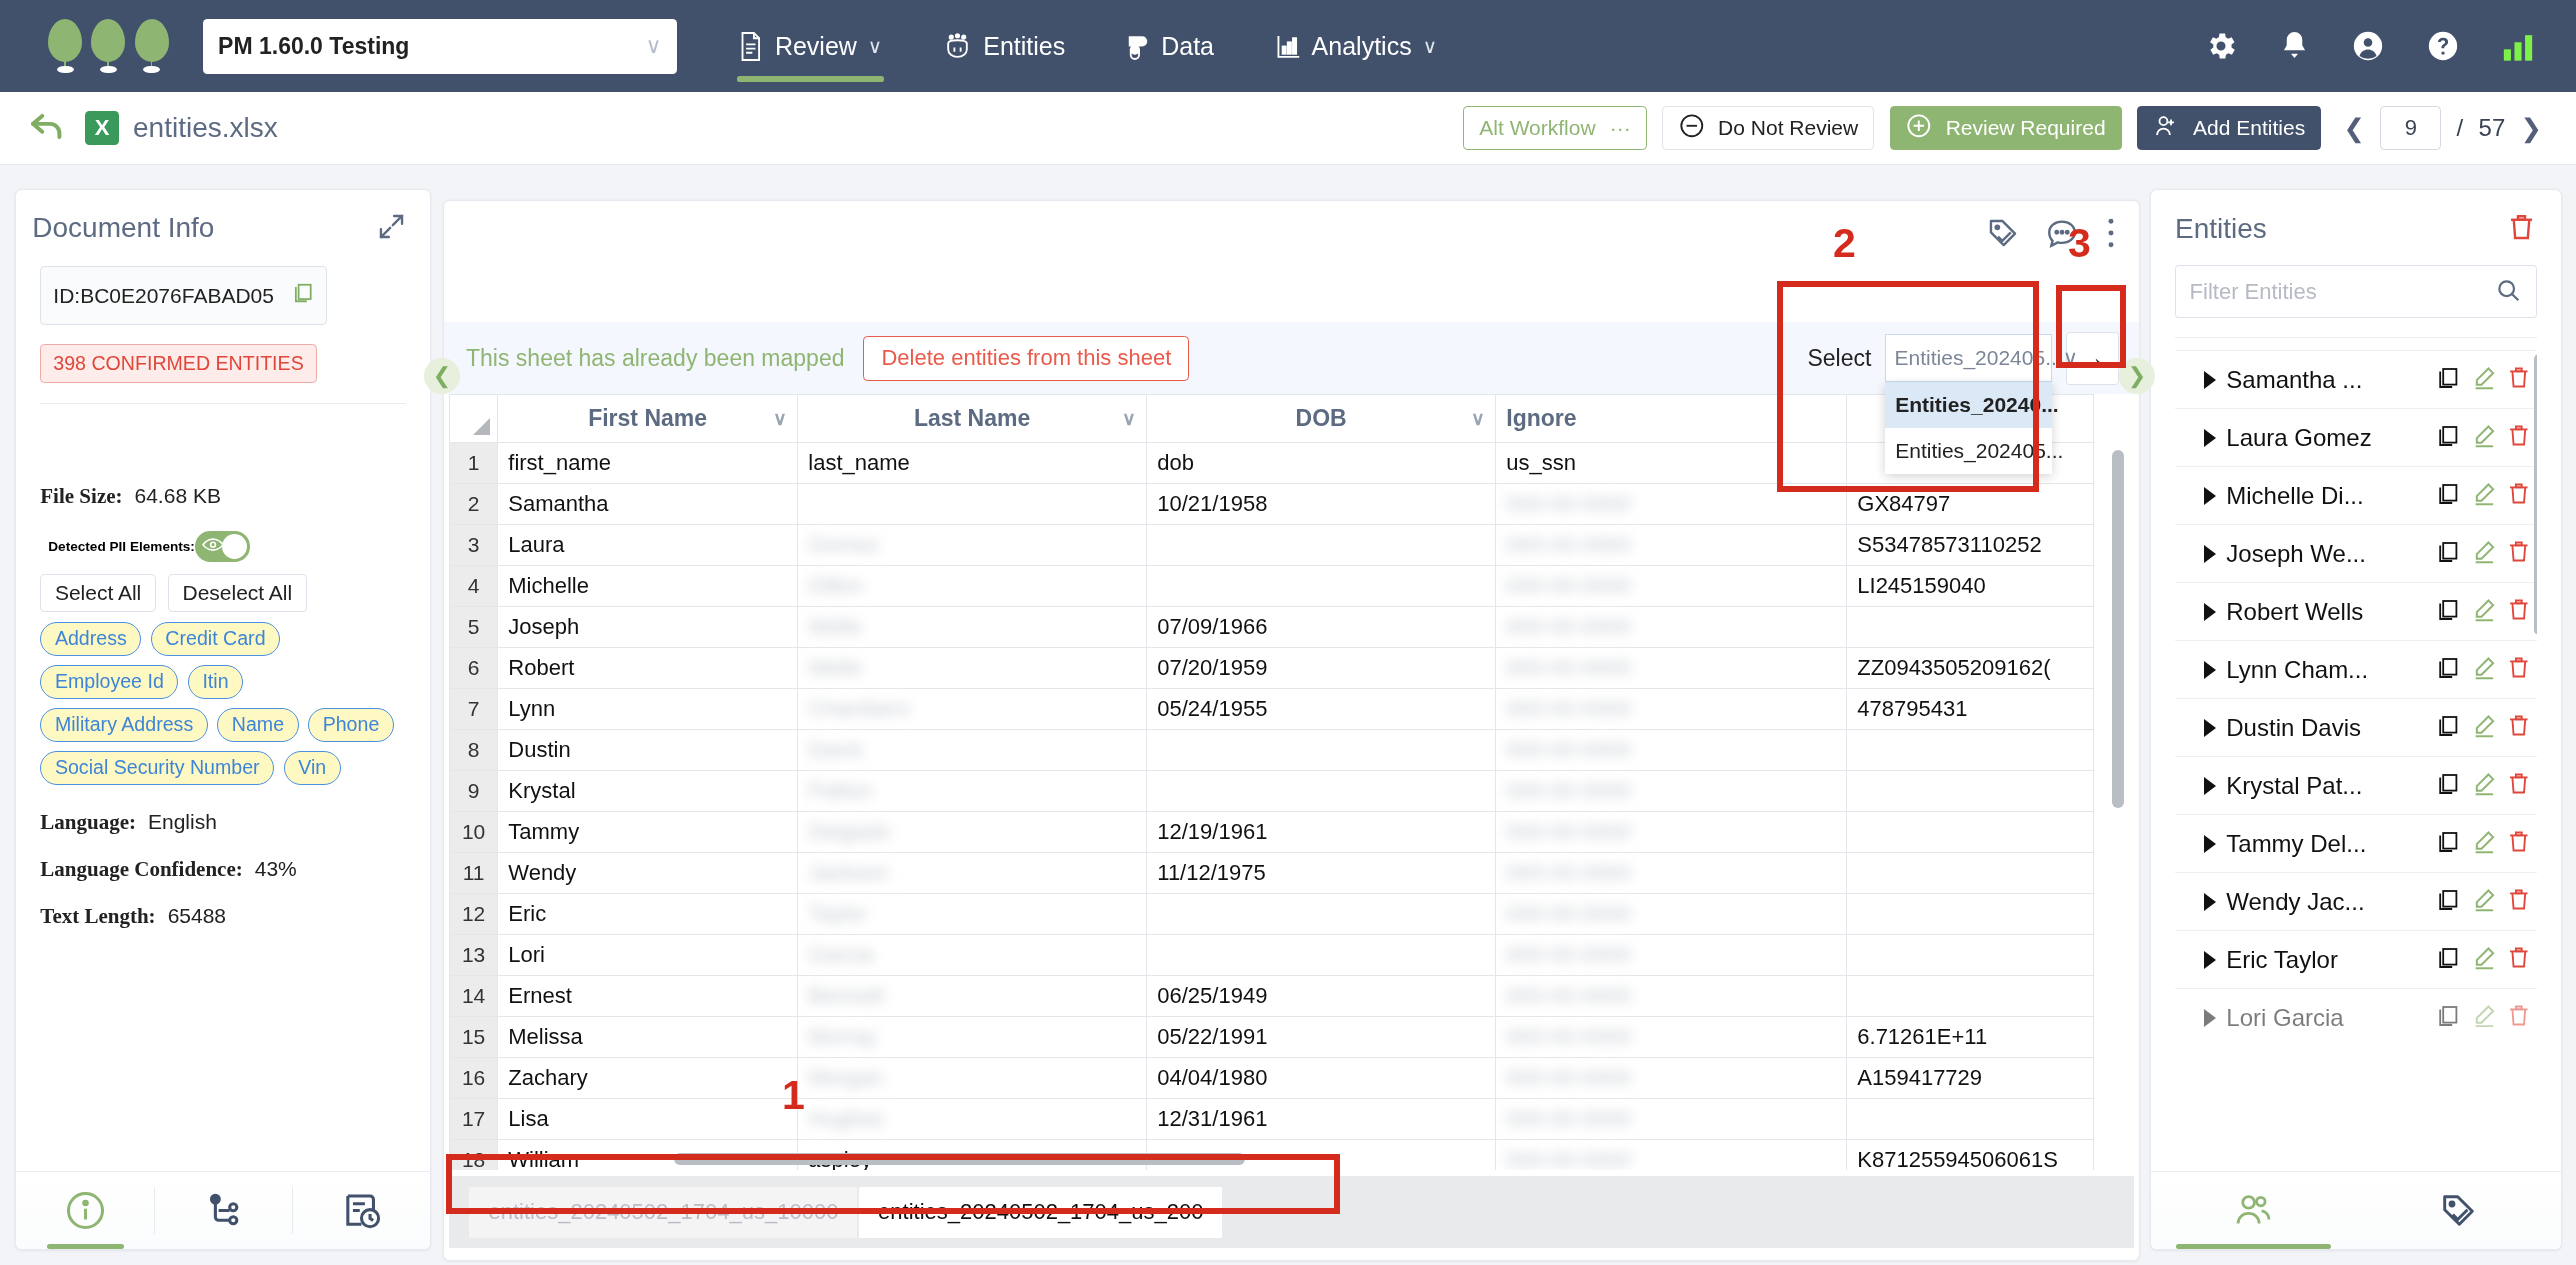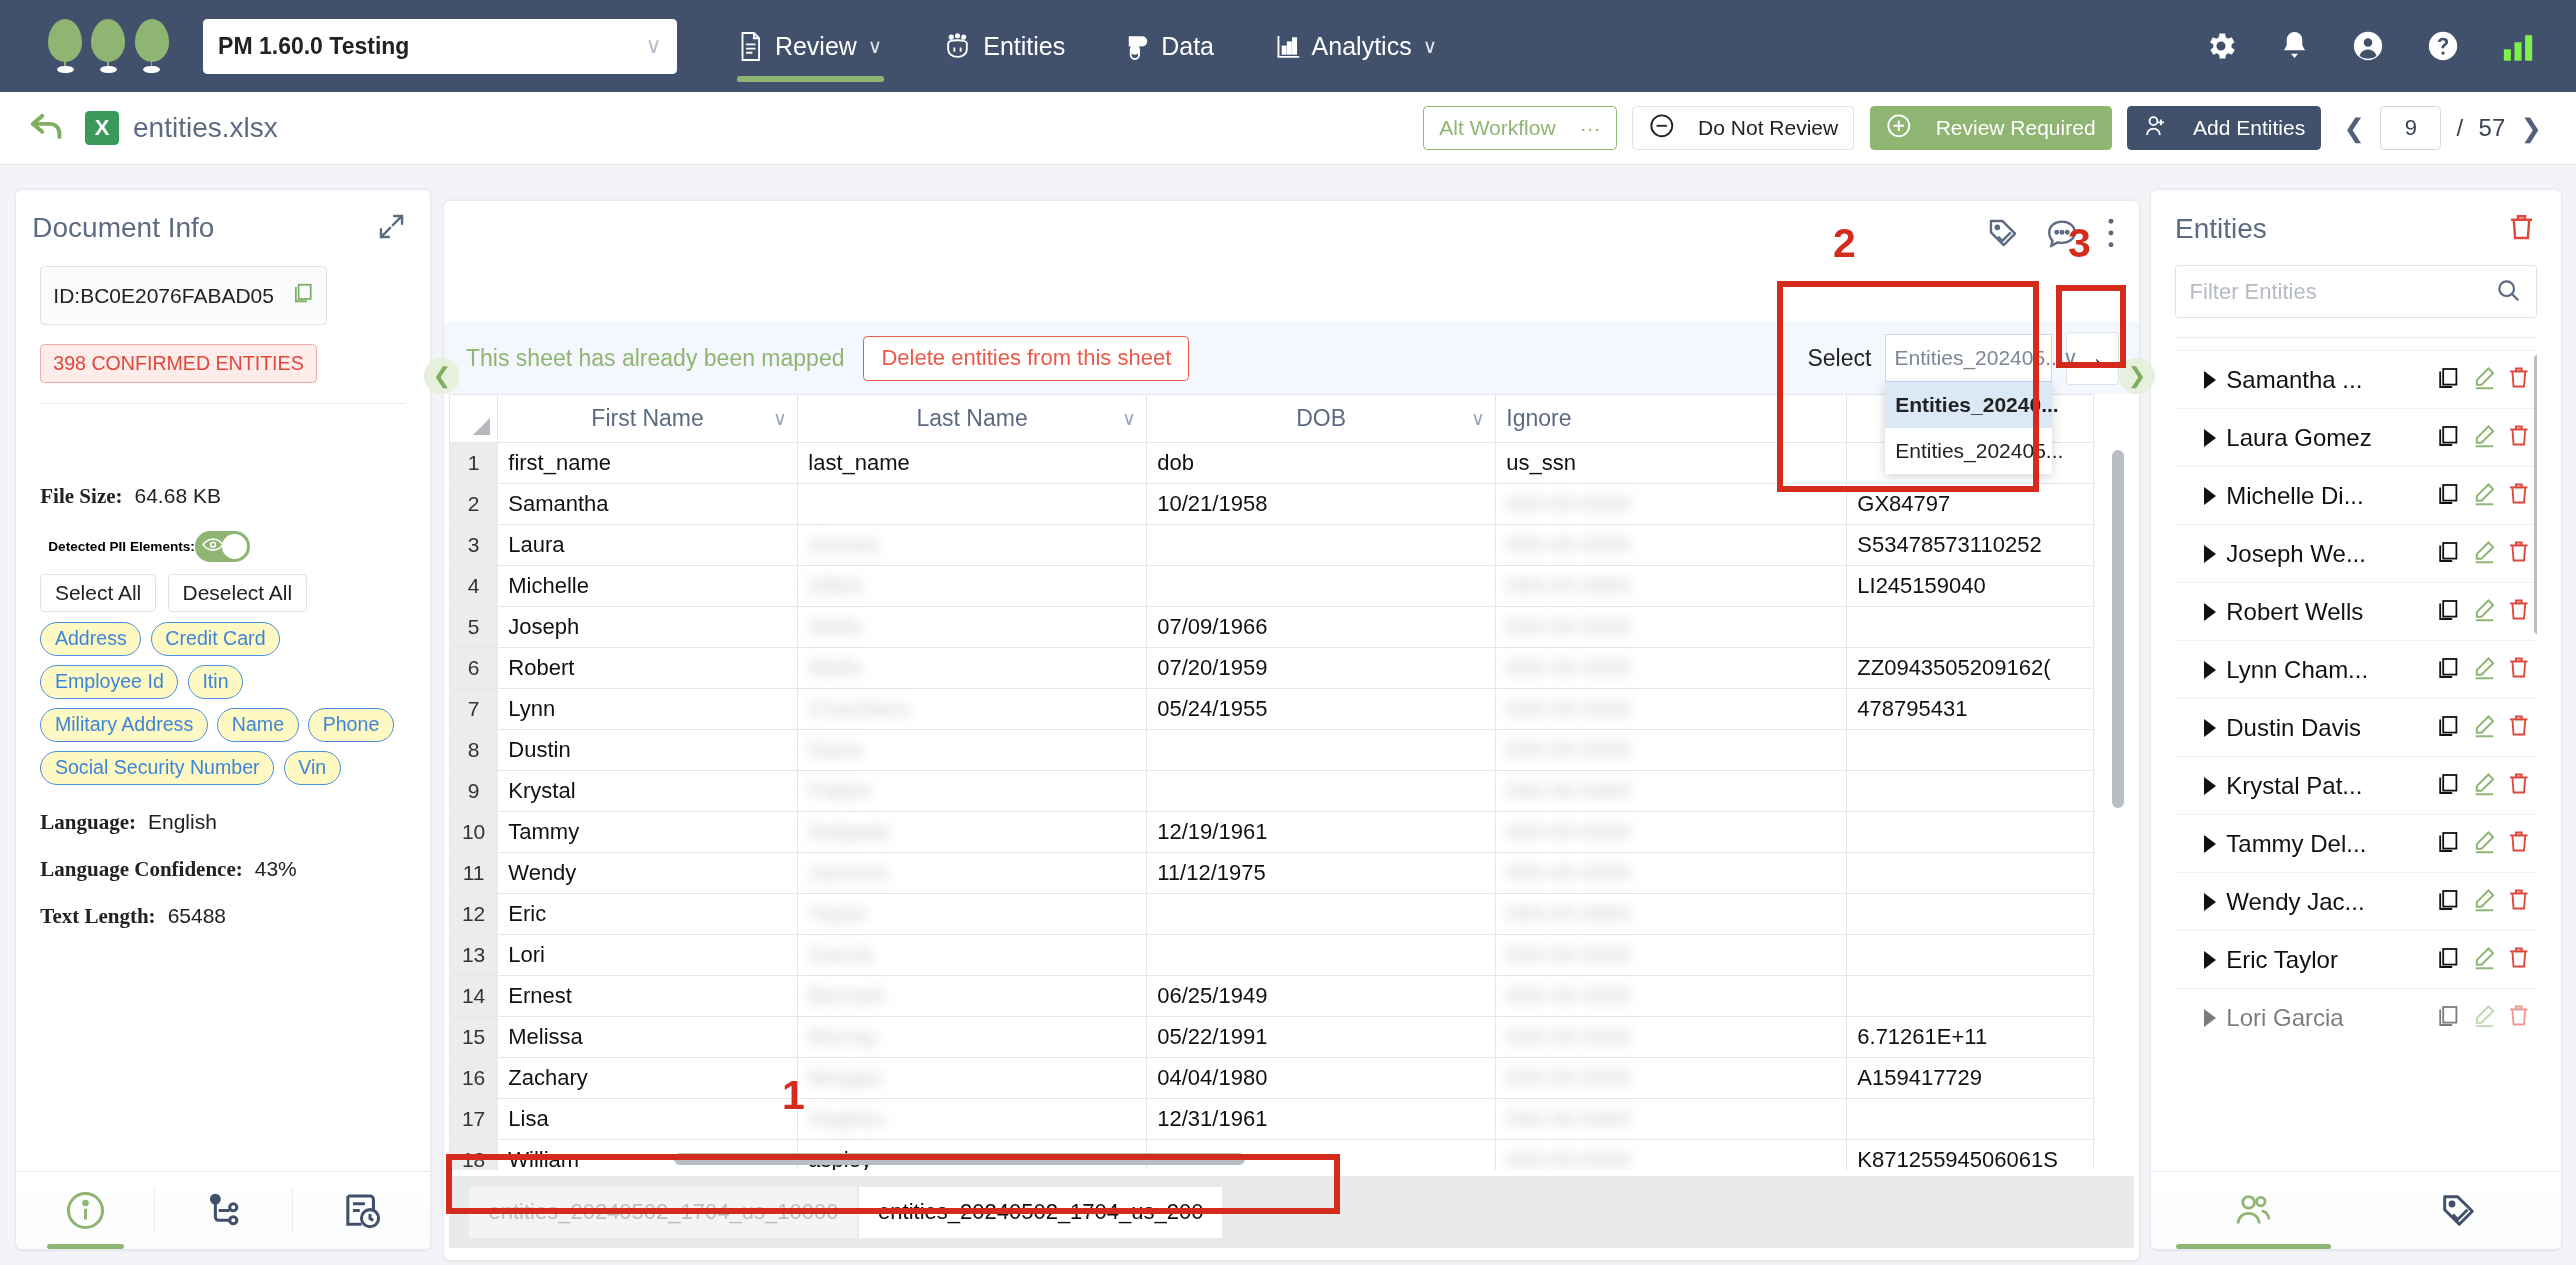--- a/index.html
+++ b/index.html
@@ -53,21 +53,21 @@
   .backarrow { margin-left: 29px; color: #7fae63; }
   .xlsxicon {
     margin-left: 19px; width: 34px; height: 34px; background: #3a9a5c;
     color: #fff; font-size: 22px; font-weight: bold; border-radius: 4.3px;
     display: flex; align-items: center; justify-content: center;
   }
   .docname { margin-left: 14px; font-size: 28px; color: #5d6b82; }
 
   .tb-actions { position: absolute; right: 34px; display: flex; align-items: center; gap: 15.3px; }
   .btn { height: 44px; border-radius: 4.3px; display: flex; align-items: center;
-         gap: 24px; padding: 0 15.3px; font-size: 21px; cursor: pointer; white-space: nowrap; }
+         gap: 14px; padding: 0 15.3px; font-size: 21px; cursor: pointer; white-space: nowrap; }
   .btn-alt { border: 1.7px solid #8fb573; color: #8fb573; background: #fff; }
   .btn-dnr { border: 1.7px solid #dfe3ea; color: #222; background: #fff; }
   .btn-rr  { background: #8fb573; color: #fff; border: 1.7px solid #8fb573; }
   .btn-add { background: #41506b; color: #fff; border: 1.7px solid #41506b; }
   .pager { display: flex; align-items: center; gap: 15.3px; font-size: 24px; color: #3a4354; margin-left: 6.8px; }
   .pager .pgbox { border: 0.9px solid #d3d9e2; border-radius: 4.3px; width: 61px; height: 44px;
                   display: flex; align-items: center; justify-content: center; font-size: 22px; background: #fff; }
   .pager .arrow { font-size: 25.6px; color: #54607a; cursor: pointer; }
 
   
@@ -136,21 +136,21 @@
     position: absolute; top: 48px; left: 0; width: 167px; background: #fff;
     box-shadow: 0 3.4px 10.2px rgba(0,0,0,.18); z-index: 30;
   }
   .dd-item { padding: 11px 10.2px; font-size: 21px; color: #222; cursor: pointer; }
   .dd-item.sel { background: #dbe9f7; font-weight: bold; }
 
   
   .grid { position: absolute; left: 5.1px; top: 193px; right: 5.1px; bottom: 90px; overflow: hidden; }
   table.sheet { border-collapse: collapse; table-layout: fixed; width: 1644px; font-size: 22px; color: #111; }
   table.sheet th, table.sheet td { border: 0.9px solid #e3e6ea; height: 41px; padding: 0 10.2px; overflow: hidden; white-space: nowrap; }
-  table.sheet th { background: #fff; color: #5d6b82; font-weight: normal; font-size: 23px; height: 48px; }
+  table.sheet th { background: #fff; color: #5d6b82; font-weight: bold; font-size: 23px; height: 48px; }
   th.corner, td.rownum { width: 48px; background: #ececec; color: #333; text-align: center; padding: 0; font-size: 21px; }
   th.corner { position: relative; }
   th.corner .tri { position: absolute; right: 6.8px; bottom: 6.8px; width: 0; height: 0;
                    border-left: 17px solid transparent; border-bottom: 17px solid #b4b8bd; }
   th.ignore { background: #a42a1e; color: #fff; font-weight: bold; text-align: left; }
   th.hdr { position: relative; text-align: center; }
   th.hdr .caret { position: absolute; right: 10.2px; top: 12px; color: #9aa4b4; font-size: 19px; }
   .blur { filter: blur(6px); color: #c7cbd1; }
   col.c1 { width: 48px; } col.c2 { width: 300px; } col.c3 { width: 349px; }
   col.c4 { width: 349px; } col.c5 { width: 351px; } col.c6 { width: 247px; }

